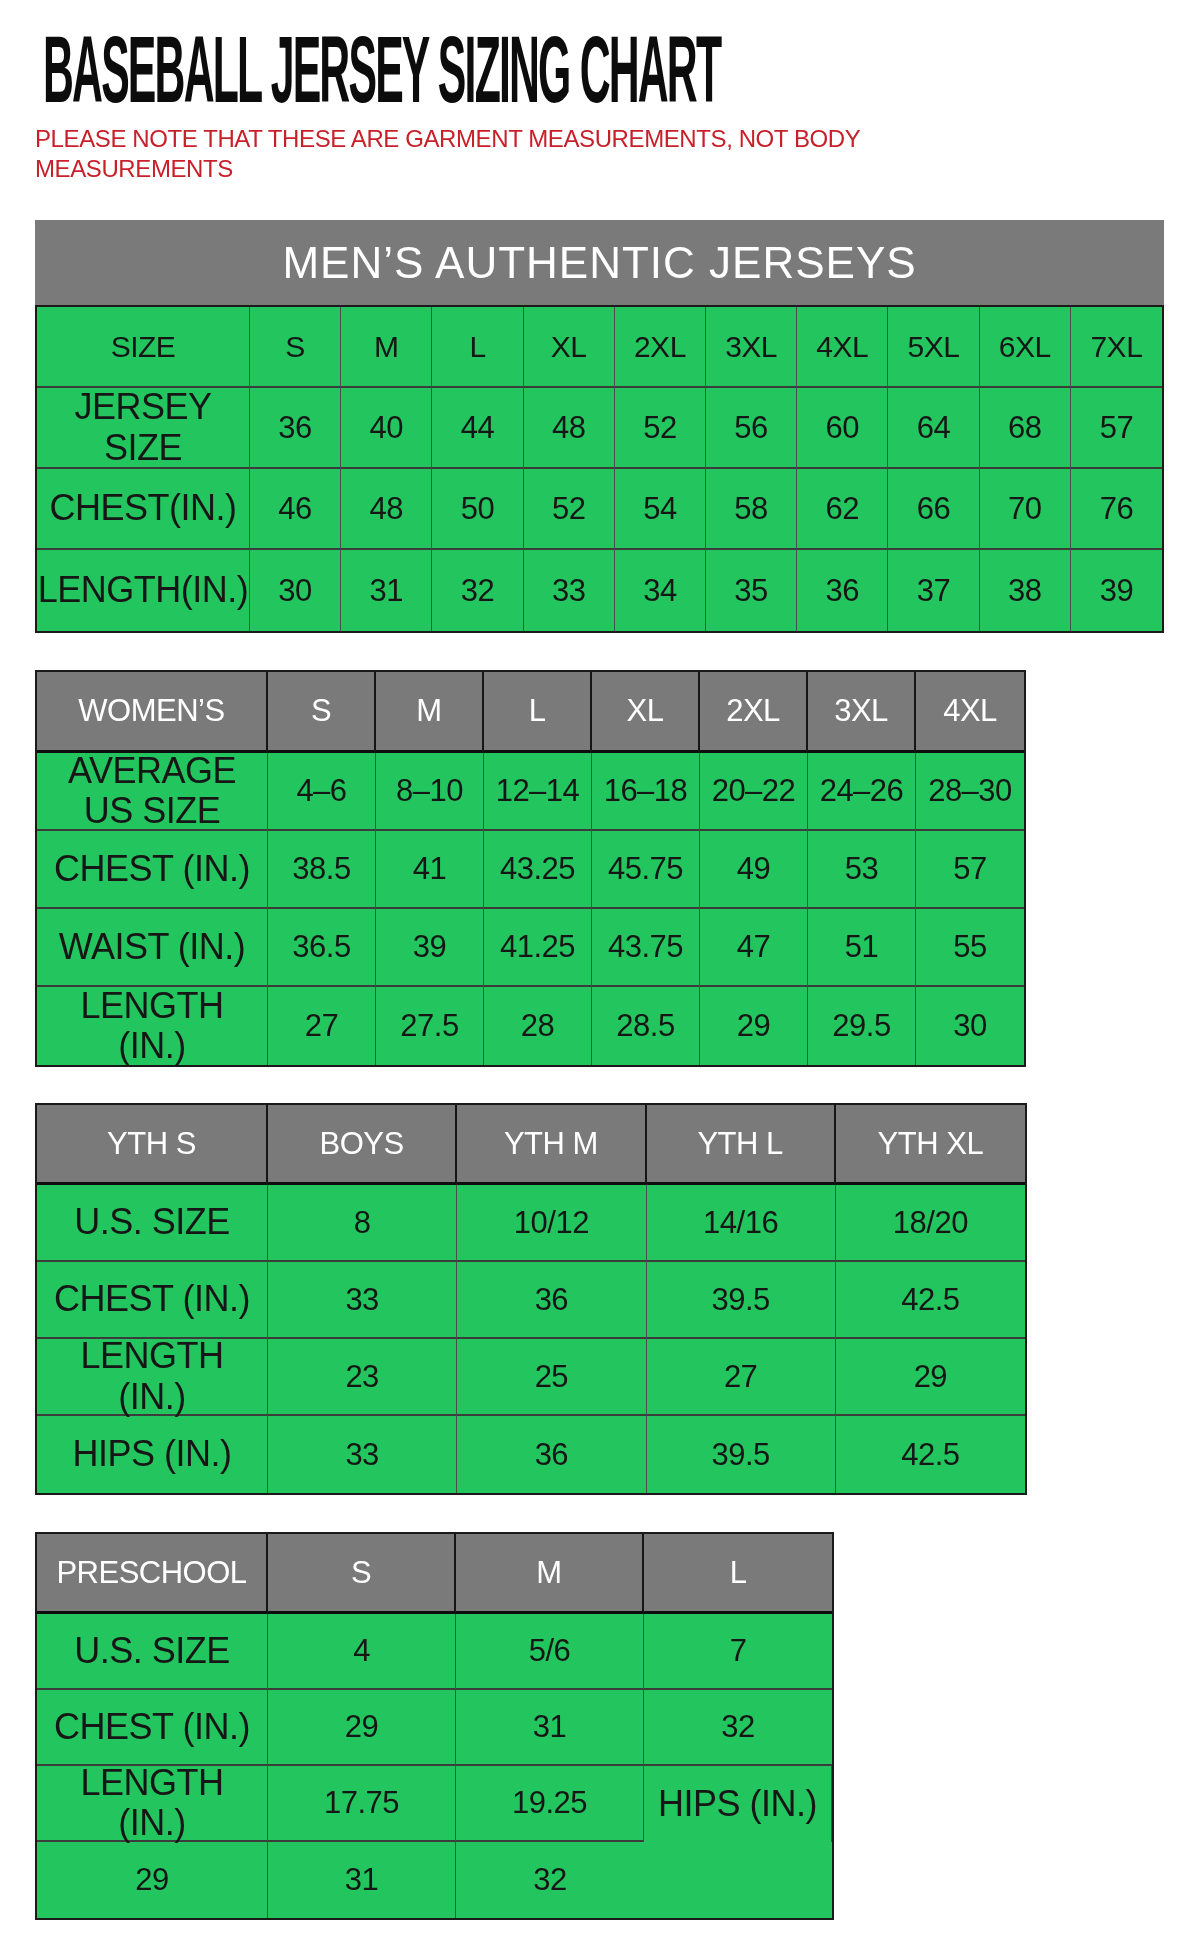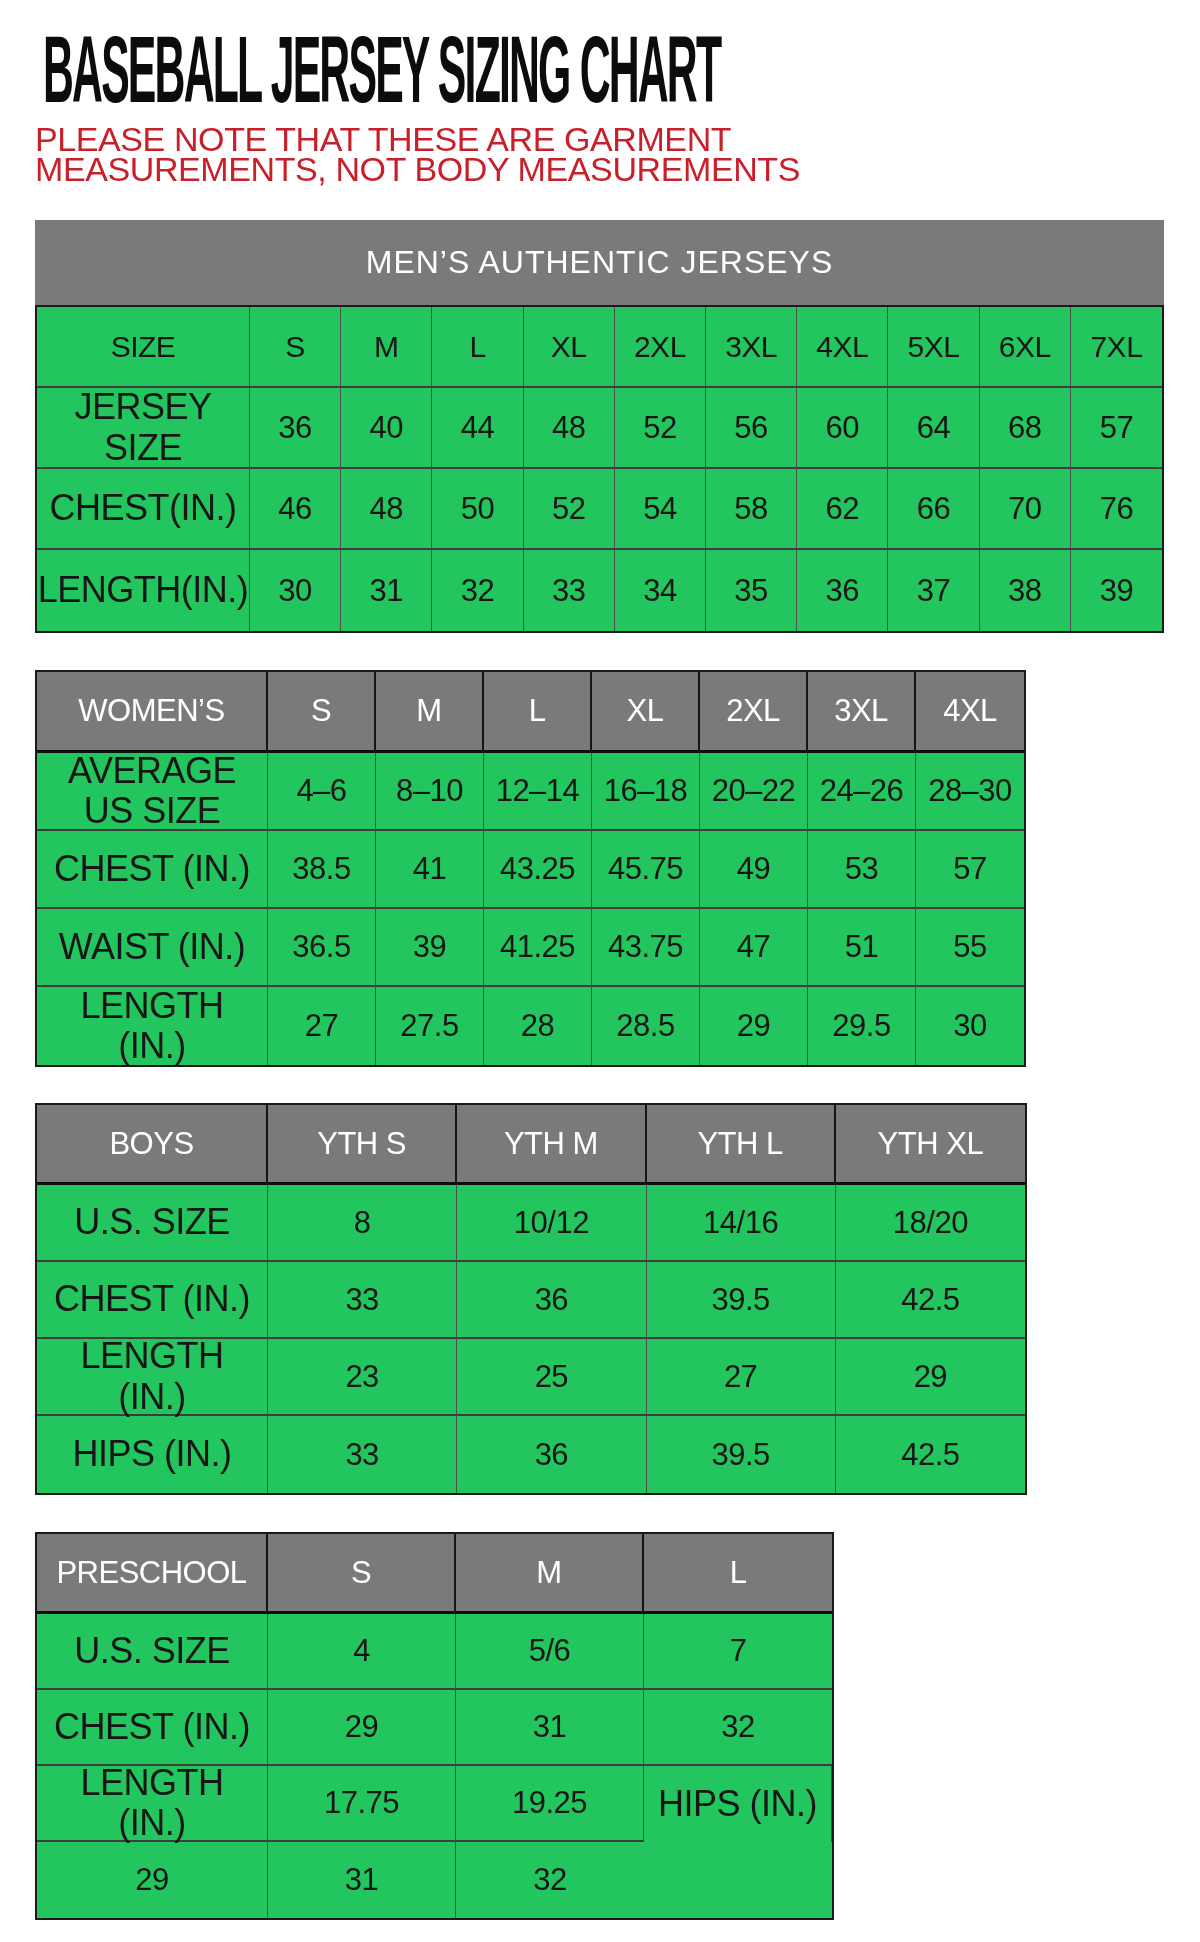--- a/index.html
+++ b/index.html
@@ -15,35 +15,35 @@
   .title-inner{
     display:inline-block;
     font-size:95px;font-weight:800;letter-spacing:-4px;
     transform:scaleX(0.45);transform-origin:left center;
     color:#0c0c0c;
   }
 
   
   .note{margin:0;color:var(--red);font-weight:400;}
   .note-top{
-    margin-top:12px;font-size:34px;line-height:30px;
+    margin-top:12px;font-size:24px;line-height:30px;
     letter-spacing:-0.4px;max-width:835px;
   }
   .note-bottom{
     margin-top:21px;font-size:28px;letter-spacing:1.4px;
     white-space:nowrap;
   }
 
   
   .banner{
     width:1129px;height:85px;margin-top:36px;
     background:var(--gray);
     display:flex;align-items:center;justify-content:center;
   }
-  .banner span{color:#fff;font-size:32px;letter-spacing:1px;}
+  .banner span{color:#fff;font-size:44px;letter-spacing:1px;}
 
   
   .grid{display:grid;border:2px solid #1a1a1a;background:#22c55e;}
   #tbl-mens{grid-template-columns:213px repeat(10,1fr);grid-auto-rows:81px;width:1125px;}
   #tbl-womens{grid-template-columns:231px repeat(7,1fr);grid-template-rows:81px repeat(4,78px);width:987px;margin-top:37px;}
   #tbl-boys{grid-template-columns:231px repeat(4,1fr);grid-template-rows:80px repeat(4,77px);width:988px;margin-top:36px;}
   #tbl-preschool{grid-template-columns:231px repeat(3,1fr);grid-template-rows:80px repeat(4,76px);width:795px;margin-top:37px;}
 
   .cell{
     display:flex;align-items:center;justify-content:center;
@@ -155,22 +155,22 @@
       <div class="cell label rowend">LENGTH (IN.)</div>
       <div class="cell val rowend">27</div>
       <div class="cell val rowend">27.5</div>
       <div class="cell val rowend">28</div>
       <div class="cell val rowend">28.5</div>
       <div class="cell val rowend">29</div>
       <div class="cell val rowend">29.5</div>
       <div class="cell val colend rowend">30</div>
     </div>
   <div class="grid" id="tbl-boys">
+      <div class="cell ghead">YTH S</div>
       <div class="cell ghead">BOYS</div>
-      <div class="cell ghead">YTH S</div>
       <div class="cell ghead">YTH M</div>
       <div class="cell ghead">YTH L</div>
       <div class="cell ghead colend">YTH XL</div>
       <div class="cell label">U.S. SIZE</div>
       <div class="cell val">8</div>
       <div class="cell val">10/12</div>
       <div class="cell val">14/16</div>
       <div class="cell val colend">18/20</div>
       <div class="cell label">CHEST (IN.)</div>
       <div class="cell val">33</div>

